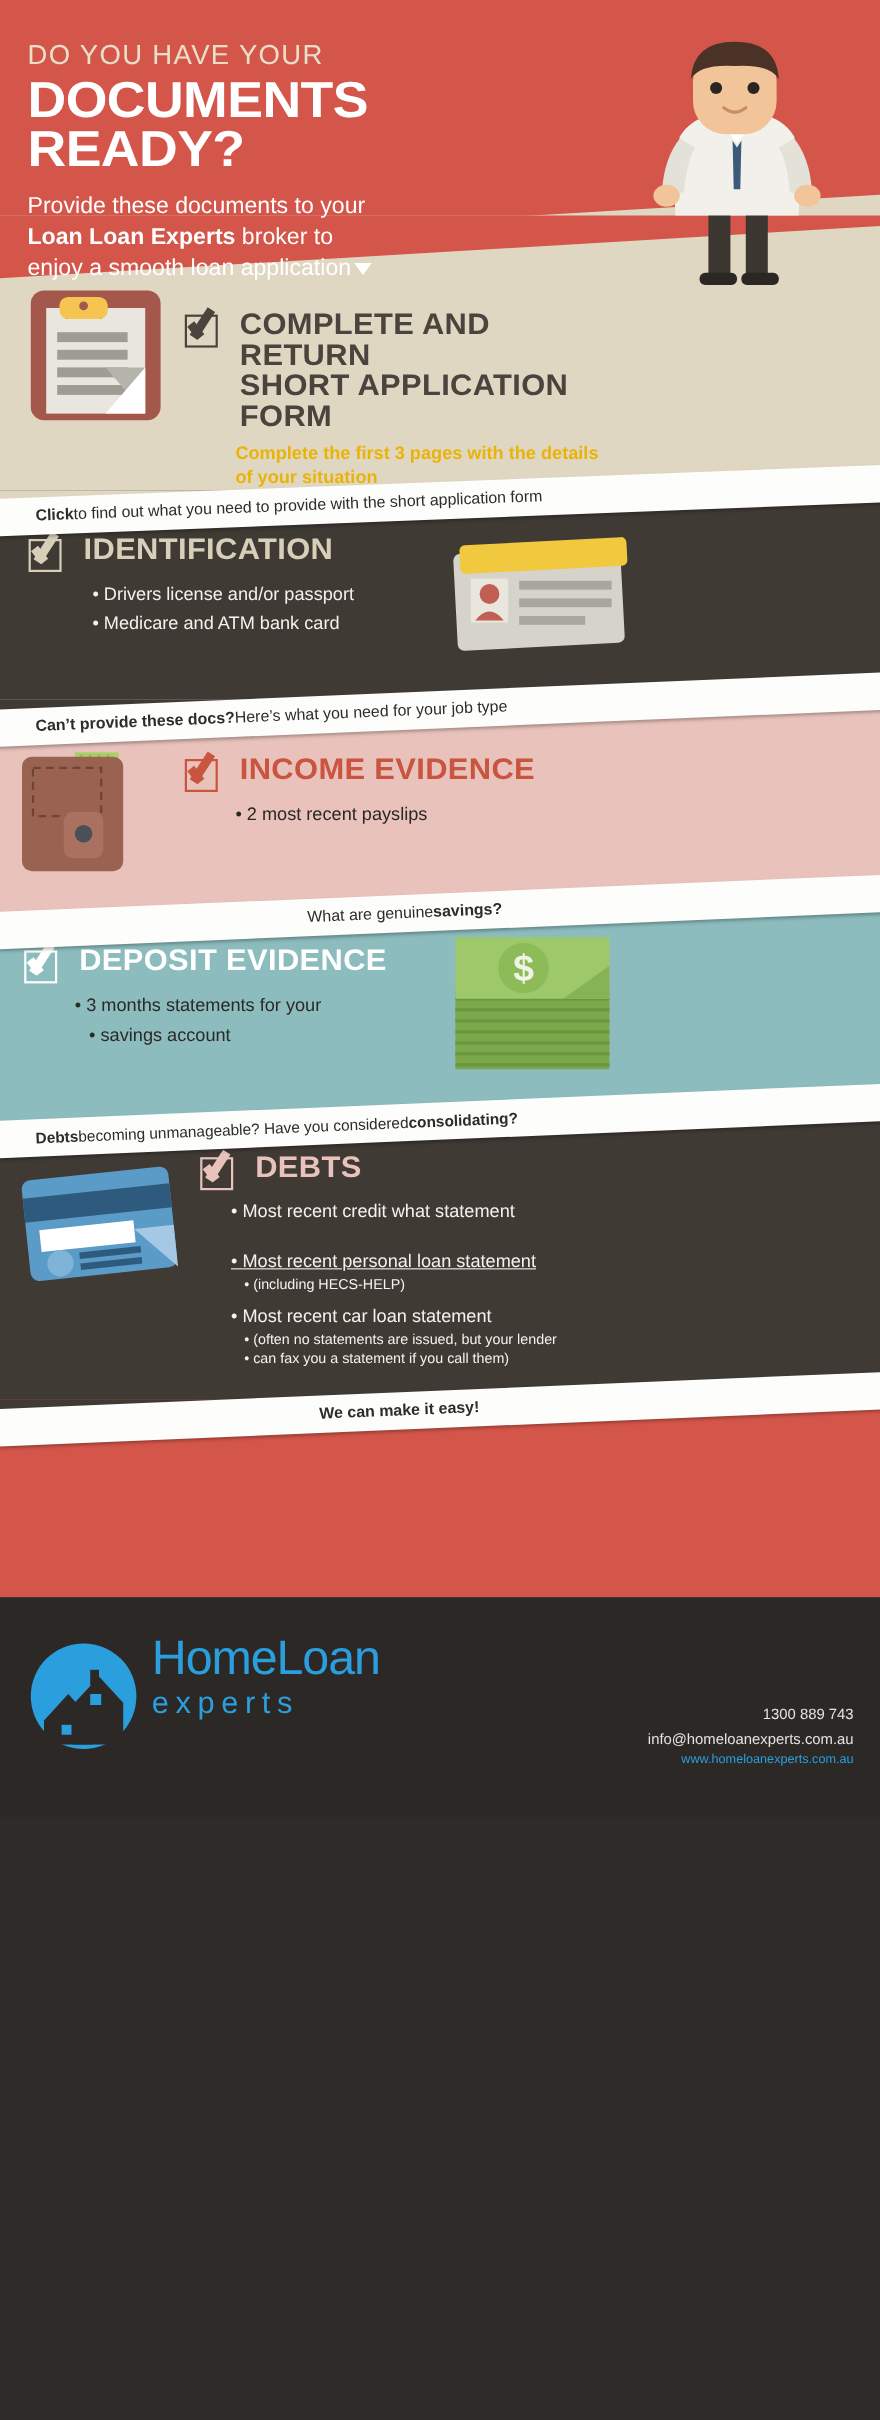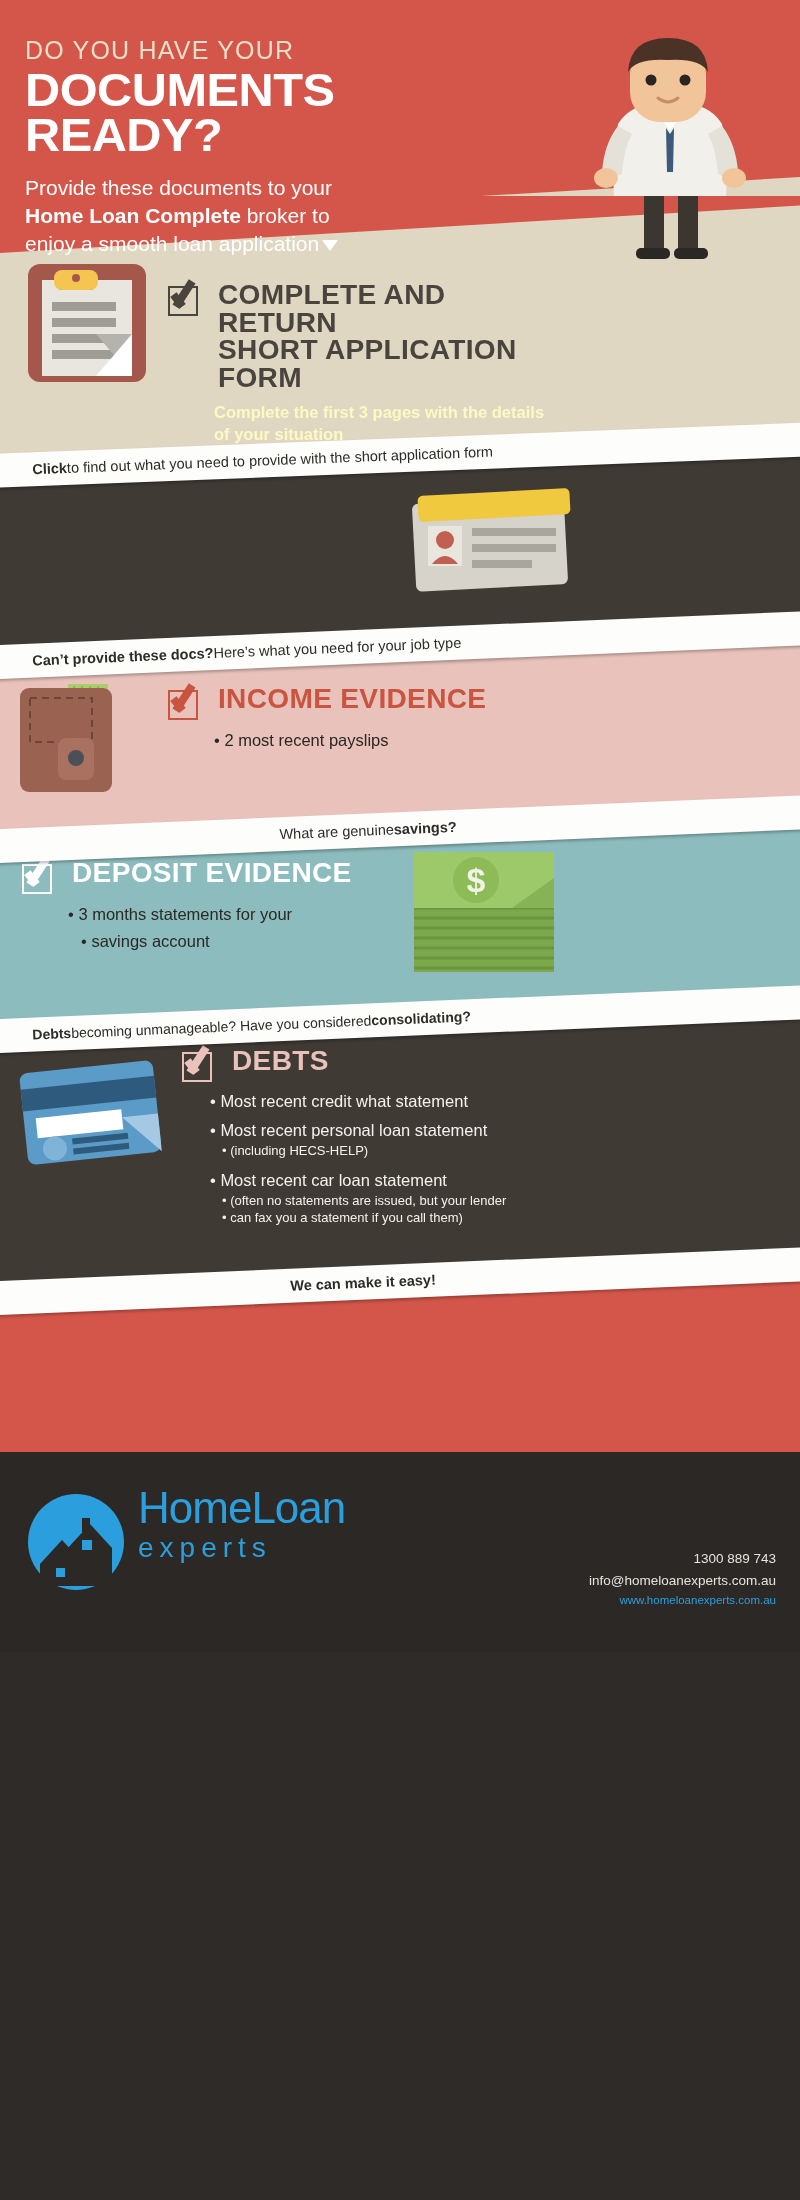--- a/index.html
+++ b/index.html
@@ -144,21 +144,21 @@
 
   <div class="band" id="header-band">
     <div class="diag"></div>
   </div>
 
   <div class="hdr-inner">
     <div class="hdr-kicker">DO YOU HAVE YOUR</div>
     <div class="hdr-title">DOCUMENTS READY?</div>
     <div class="hdr-sub">
       <span>Provide these documents to your</span><br>
-      <b>Home Loan Complete</b><span> broker to</span><br>
+      <b>Loan Loan Experts</b><span> broker to</span><br>
       <span>enjoy a smooth loan application</span><span class="caret"></span>
     </div>
   </div>
 
   <svg id="mascot" viewBox="0 0 180 232">
     <rect x="66" y="160" width="20" height="66" rx="4" fill="#3b3630"></rect>
     <rect x="100" y="160" width="20" height="66" rx="4" fill="#3b3630"></rect>
     <rect x="58" y="220" width="34" height="11" rx="5" fill="#2b2724"></rect>
     <rect x="96" y="220" width="34" height="11" rx="5" fill="#2b2724"></rect>
     <path d="M40 96 q-6 42 -4 72 h112 q2 -30 -4 -72 q-10 -16 -30 -20 h-44 q-20 4 -30 20z" fill="#f2f0ea"></path>
@@ -198,21 +198,21 @@
     <span class="chk" style="color:#4a443e;">
       <span class="bx"></span><span class="tick">
           <i class="s"></i>
           <i class="l"></i>
         </span>
     </span>
     <span class="sec-title" style="margin-left:12px; width:330px;">
       <span>COMPLETE AND RETURN</span><br>
       <span>SHORT APPLICATION FORM</span>
     </span>
-    <div class="sec-sub" style="margin-left:46px; color:#fef9c3; font-weight:600;">
+    <div class="sec-sub" style="margin-left:46px; color:#eab308; font-weight:600;">
       <span>Complete the first 3 pages with the details</span><br>
       <span>of your situation</span>
     </div>
   </div>
 
   <div class="ribbon" style="top:438px; transform:rotate(-2.2deg);">
     <div class="notch"></div>
     <div class="txt">
       <b>Click</b>
         <span> to find out what you need to provide with the short application form</span>
@@ -227,20 +227,33 @@
     <rect x="6" y="18" width="152" height="88" rx="6" fill="#d6d3ca" transform="rotate(-3 82 62)"></rect>
     <rect x="10" y="10" width="152" height="26" rx="5" fill="#f0c93f" transform="rotate(-3 86 23)"></rect>
     <rect x="20" y="44" width="34" height="40" fill="#e9e6dd"></rect>
     <circle cx="37" cy="58" r="9" fill="#c05f52"></circle>
     <path d="M24 82 q13 -16 26 0z" fill="#c05f52"></path>
     <rect x="64" y="46" width="84" height="8" fill="#a9a69d"></rect>
     <rect x="64" y="62" width="84" height="8" fill="#a9a69d"></rect>
     <rect x="64" y="78" width="60" height="8" fill="#a9a69d"></rect>
   </svg>
 
+  <div class="content" style="left:26px; top:486px; width:360px;">
+    <span class="chk" style="color:#d8cfb9;">
+      <span class="bx"></span><span class="tick">
+          <i class="s"></i>
+          <i class="l"></i>
+        </span>
+    </span>
+    <span class="sec-title" style="margin-left:12px; color:#d8cfb9;">IDENTIFICATION</span>
+    <ul class="sec-list" style="margin-left:58px; color:#f4f2ee;">
+      <li>Drivers license and/or passport</li>
+      <li>Medicare and ATM bank card</li>
+    </ul>
+  </div>
 
   <div class="ribbon" style="top:628px; transform:rotate(-2.4deg);">
     <div class="notch"></div>
     <div class="txt">
       <b>Can’t provide these docs?</b>
         <span> Here’s what you need for your job type</span>
     </div>
   </div>
 
   <div class="band" id="sec3-band">
@@ -345,21 +358,21 @@
   <div class="content" style="left:182px; top:1048px; width:400px;">
     <span class="chk" style="color:#e8c2bb;">
       <span class="bx"></span><span class="tick">
           <i class="s"></i>
           <i class="l"></i>
         </span>
     </span>
     <span class="sec-title" style="margin-left:12px; color:#e8c2bb;">DEBTS</span>
     <ul class="sec-list" style="margin-left:28px; color:#f4f2ee; line-height:1.5;">
       <li>Most recent credit what statement</li>
-      <li style="margin-top:4px;">Most recent personal loan statement</li>
+      <li style="margin-top:21px;text-decoration:underline;">Most recent personal loan statement</li>
       <li style="list-style:none;" class="sec-note">(including HECS-HELP)</li>
       <li style="margin-top:9px;">Most recent car loan statement</li>
       <li style="list-style:none;" class="sec-note">(often no statements are issued, but your lender</li>
       <li style="list-style:none;" class="sec-note">can fax you a statement if you call them)</li>
     </ul>
   </div>
 
   <div class="ribbon" style="top:1264px; transform:rotate(-2.4deg);">
     <div class="notch"></div>
     <div class="txt" style="justify-content:center; padding-right:120px; font-weight:700;">We can make it easy!</div>

